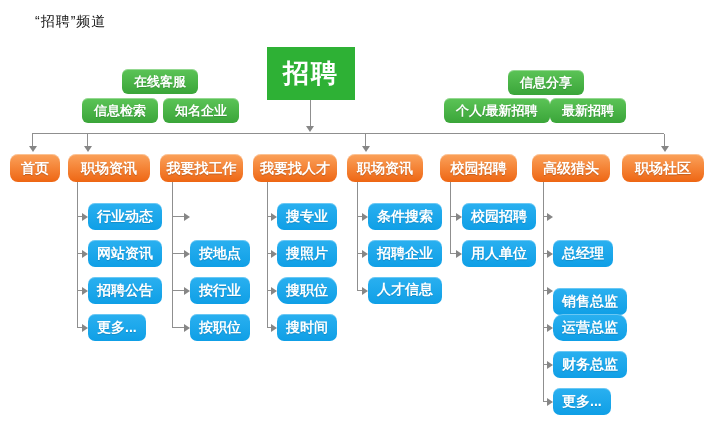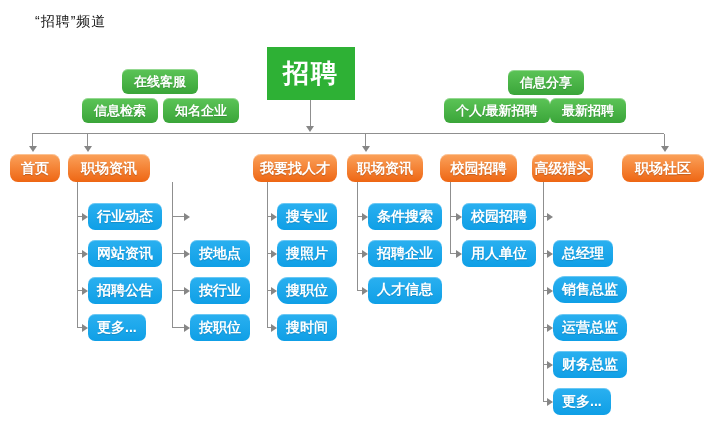--- a/index.html
+++ b/index.html
@@ -72,20 +72,21 @@
     <div class="childbox" style="left: 88px; top: 203px;">行业动态</div>
     <div class="hline" style="left: 77px; top: 253px; width: 5px;"></div>
     <div class="arr-r" style="left: 82px; top: 250px;"></div>
     <div class="childbox" style="left: 88px; top: 240px;">网站资讯</div>
     <div class="hline" style="left: 77px; top: 290px; width: 5px;"></div>
     <div class="arr-r" style="left: 82px; top: 287px;"></div>
     <div class="childbox" style="left: 88px; top: 277px;">招聘公告</div>
     <div class="hline" style="left: 77px; top: 327px; width: 5px;"></div>
     <div class="arr-r" style="left: 82px; top: 324px;"></div>
     <div class="childbox" style="left: 88px; top: 314px;">更多...</div>
+    <div class="topbox" style="left: 160px; width: 83px;">我要找工作</div>
     <div class="vline" style="left: 172px; top: 182px; height: 145px;"></div>
     <div class="hline" style="left: 172px; top: 216px; width: 12px;"></div>
     <div class="arr-r" style="left: 184px; top: 213px;"></div>
     <div class="hline" style="left: 172px; top: 253px; width: 12px;"></div>
     <div class="arr-r" style="left: 184px; top: 250px;"></div>
     <div class="childbox" style="left: 190px; top: 240px;">按地点</div>
     <div class="hline" style="left: 172px; top: 290px; width: 12px;"></div>
     <div class="arr-r" style="left: 184px; top: 287px;"></div>
     <div class="childbox" style="left: 190px; top: 277px;">按行业</div>
     <div class="hline" style="left: 172px; top: 327px; width: 12px;"></div>
@@ -117,30 +118,30 @@
     <div class="arr-r" style="left: 362px; top: 287px;"></div>
     <div class="childbox" style="left: 368px; top: 277px; font-family: Liberation Mono, monospace;">人才信息</div>
     <div class="topbox" style="left: 440px; width: 77px;">校园招聘</div>
     <div class="vline" style="left: 450px; top: 182px; height: 71px;"></div>
     <div class="hline" style="left: 450px; top: 216px; width: 6px;"></div>
     <div class="arr-r" style="left: 456px; top: 213px;"></div>
     <div class="childbox" style="left: 462px; top: 203px;">校园招聘</div>
     <div class="hline" style="left: 450px; top: 253px; width: 6px;"></div>
     <div class="arr-r" style="left: 456px; top: 250px;"></div>
     <div class="childbox" style="left: 462px; top: 240px;">用人单位</div>
-    <div class="topbox" style="left: 532px; width: 61px;">高级猎头</div>
+    <div class="topbox" style="left: 532px; width: 78px;">高级猎头</div>
     <div class="vline" style="left: 543px; top: 182px; height: 219px;"></div>
     <div class="hline" style="left: 543px; top: 216px; width: 4px;"></div>
     <div class="arr-r" style="left: 547px; top: 213px;"></div>
     <div class="hline" style="left: 543px; top: 253px; width: 4px;"></div>
     <div class="arr-r" style="left: 547px; top: 250px;"></div>
     <div class="childbox" style="left: 553px; top: 240px;">总经理</div>
     <div class="hline" style="left: 543px; top: 290px; width: 4px;"></div>
     <div class="arr-r" style="left: 547px; top: 287px;"></div>
-    <div class="childbox" style="left: 553px; top: 276px; border-radius: 12px;">销售总监</div>
+    <div class="childbox" style="left: 553px; top: 288px;">销售总监</div>
     <div class="hline" style="left: 543px; top: 327px; width: 4px;"></div>
     <div class="arr-r" style="left: 547px; top: 324px;"></div>
     <div class="childbox" style="left: 553px; top: 314px; border-radius: 10px;">运营总监</div>
     <div class="hline" style="left: 543px; top: 364px; width: 4px;"></div>
     <div class="arr-r" style="left: 547px; top: 361px;"></div>
     <div class="childbox" style="left: 553px; top: 351px;">财务总监</div>
     <div class="hline" style="left: 543px; top: 401px; width: 4px;"></div>
     <div class="arr-r" style="left: 547px; top: 398px;"></div>
     <div class="childbox" style="left: 553px; top: 388px;">更多...</div>
     <div class="topbox" style="left: 622px; width: 82px;">职场社区</div>

